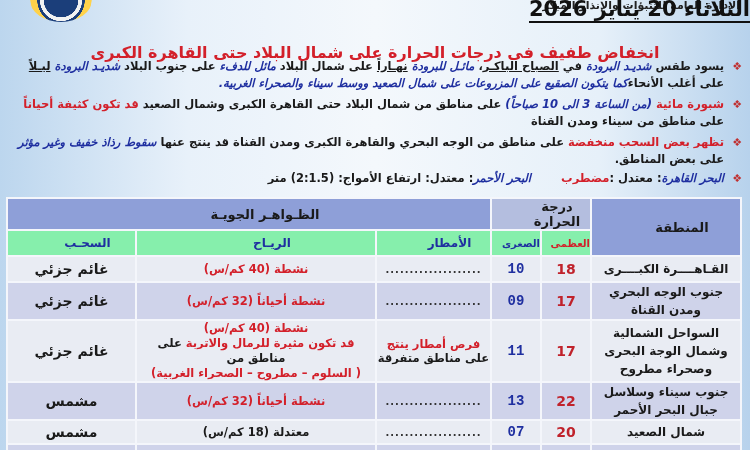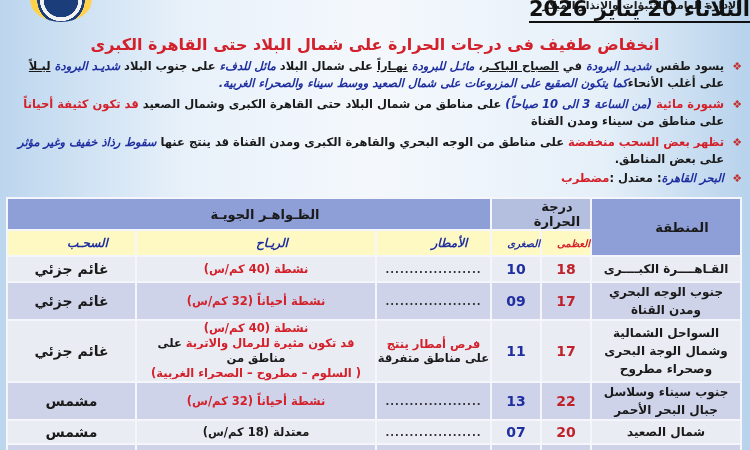--- a/index.html
+++ b/index.html
@@ -18,45 +18,45 @@
   .agency {
     position: absolute; right: 10px; top: 0px; font-size: 11px; color: #222; font-weight: bold;
     line-height: 12px;
   }
   .date {
     position: absolute; left: 0; right: 0; top: 0px; text-align: right;
     font-size: 21px; font-weight: bold; color: #111; line-height: 18px; margin-left: 12px;
   }
   .date span { border-bottom: 2px solid #111; }
   .headline {
-    position: absolute; left: 0; right: 0; top: 35px; text-align: center;
+    position: absolute; left: 0; right: 0; top: 43px; text-align: center;
     font-size: 16px; font-weight: bold; color: #d3202a;
   }
   .bullets { position: absolute; right: 8px; left: 8px; top: 58px; font-size: 11.5px; font-weight: bold; color: #1a1a1a; line-height: 17px; }
   .bullet { padding-right: 18px; position: relative; }
   .bullet .mark { position: absolute; right: 0; top: 0; color: #c03030; font-size: 11px; }
   .b1 { margin-bottom: 4px; }
   .b2 { margin-bottom: 4px; }
   .b3 { margin-bottom: 2px; }
   .blue { color: #1f2fa0; font-style: italic; }
   .red { color: #d3202a; }
   .ul { text-decoration: underline; }
   .seas { display: flex; gap: 30px; }
   .table-wrap { position: absolute; left: 8px; right: 8px; top: 197px; }
   table { width: 100%; border-collapse: collapse; table-layout: fixed; font-weight: bold; font-size: 12px; }
   td, th { border: 2px solid #f4f6fb; text-align: center; vertical-align: middle; }
   th { background: #8e9fd8; color: #1a1a1a; font-size: 13px; padding-left: 32px; }
-  th.sub { background: #fef9c3; color: #1f2fa0; font-size: 12px; height: 26px; font-style: italic; }
+  th.sub { background: #86efac; color: #1f2fa0; font-size: 12px; height: 26px; }
   th.sub.max { color: #d3202a; font-size: 10px; }
   th.sub.min { font-size: 10px; }
   tr.light td { background: #e9ecf3; }
   tr.dark td { background: #cfd3ea; }
   td.region { font-size: 12px; color: #1a1a1a; line-height: 18px; }
   td.max { color: #c0222b; font-size: 14px; }
-  td.min { color: #1f2fa0; font-size: 14px; }
+  td.min { color: #1f2fa0; font-size: 14px; font-family: Liberation Mono, monospace; }
   td.rain { color: #333; letter-spacing: 1px; font-size: 10px; }
   td.wind { color: #d3202a; font-size: 11.5px; line-height: 15px; }
   td.wind .black { color: #1a1a1a; }
   td.wind.plain { color: #1a1a1a; }
   td.cloud { color: #1a1a1a; font-size: 14px; }
   .rain-note .red { font-size: 11.5px; }
   .rain-note .black { color: #1a1a1a; font-size: 11.5px; }
 </style>
 </head>
 <body>
@@ -75,20 +75,21 @@
     <span class="mark">❖</span>
     <span class="red">شبورة مائية</span><span> </span><span class="blue">(من الساعة 3 الى 10 صباحاً)</span><span> على مناطق من شمال البلاد حتى القاهرة الكبرى وشمال الصعيد </span><span class="red">قد تكون كثيفة أحياناً</span><span> على مناطق من سيناء ومدن القناة</span>
   </div>
   <div class="bullet b3">
     <span class="mark">❖</span>
     <span class="red">تظهر بعض السحب منخفضة</span><span> على مناطق من الوجه البحري والقاهرة الكبرى ومدن القناة قد ينتج عنها </span><span class="blue">سقوط رذاذ خفيف وغير مؤثر</span><span> على بعض المناطق.</span>
   </div>
   <div class="bullet seas">
     <span class="mark">❖</span>
     <span><span class="blue">البحر القاهرة</span><span>: معتدل :</span><span class="red">مضطرب</span></span>
+    <span><span class="blue">البحر الأحمر</span><span>: معتدل: ارتفاع الأمواج: (2:1.5) متر</span></span>
   </div>
 </div>
 
 <div class="table-wrap">
   <table>
     <colgroup>
       <col style="width:150px">
         <col style="width:50px">
         <col style="width:50px">
         <col style="width:115px">

